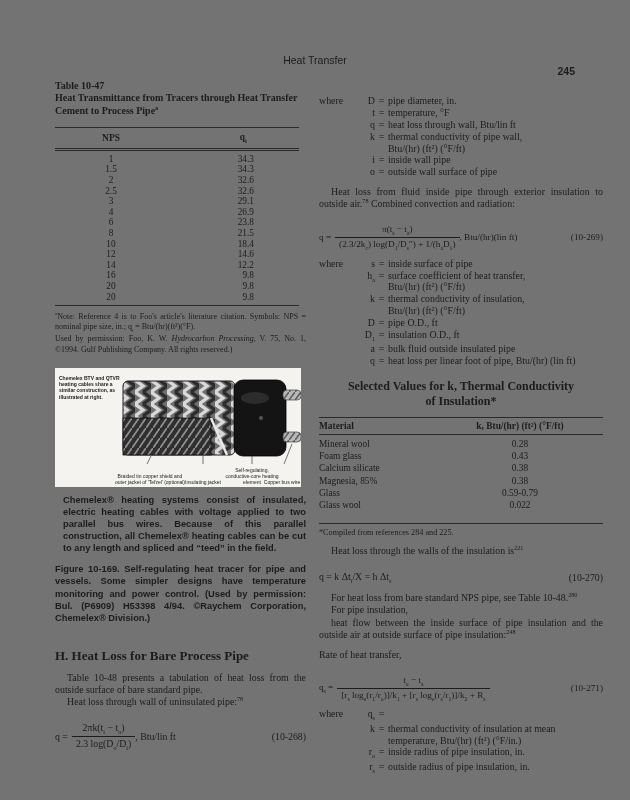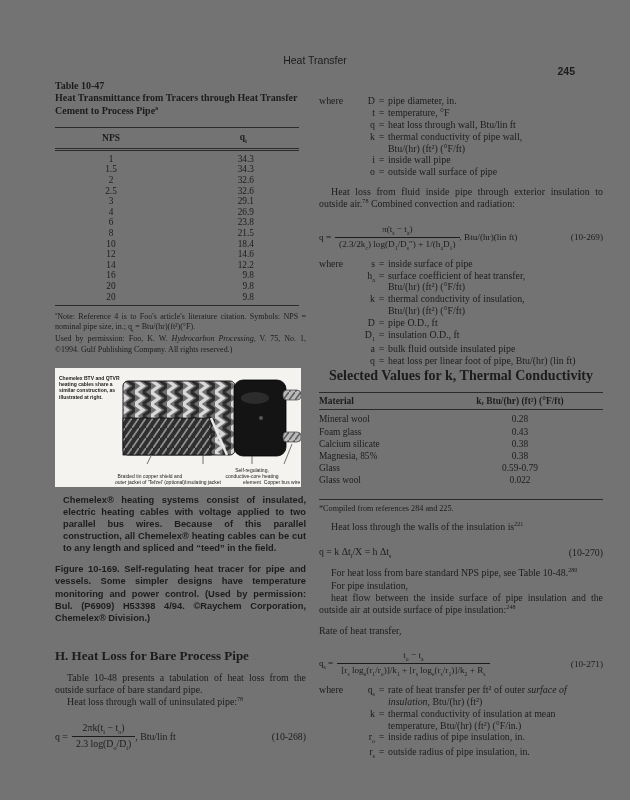--- a/index.html
+++ b/index.html
@@ -61,21 +61,21 @@
   .eq .eqnum { margin-left:auto; padding-left:6px; white-space:nowrap; }
   .eq-tight { font-size:9.2px; }
 
   .where { font-size:9.9px; line-height:1.2; margin-top:7px; }
   .where-row { display:flex; }
   .w-label { width:32px; flex:none; }
   .w-sym { width:24px; flex:none; text-align:right; white-space:nowrap; }
   .w-eq { width:13px; flex:none; text-align:center; }
   .w-def { flex:1; }
 
-  .ins-head { text-align:center; font-weight:bold; font-size:14px; line-height:1.25; }
+  .ins-head { text-align:center; font-weight:bold; font-size:12px; line-height:1.25; margin-top:12px; }
   table.tins { width:100%; border-collapse:collapse; font-size:9.4px; margin-top:8px; border-bottom:1.2px solid #2a2a2a; }
   .tins th { border-top:1.2px solid #2a2a2a; border-bottom:1.2px solid #2a2a2a; padding:3px 0; font-size:9.4px; }
   .tins th.h-mat { text-align:left; }
   .tins td { padding:0; line-height:12.2px; }
   .tins td.mat { text-align:left; width:118px; }
   .tins td.kv { text-align:center; }
   .tins th.h-k { text-align:center; }
   .tins tbody tr:first-child td { padding-top:3px; }
   .tins tbody tr:last-child td { padding-bottom:12px; }
   .fn-right { font-size:8.2px; margin-top:4px; }
@@ -317,20 +317,21 @@
       <div class="where-row">
           <span class="w-label"></span>
           <span class="w-sym">q</span>
           <span class="w-eq">=</span>
           <span class="w-def">heat loss per linear foot of pipe, Btu/(hr) (lin ft)</span>
         </div>
     </div>
 
     <div class="ins-head">
       <div>Selected Values for k, Thermal Conductivity</div>
+      <div>of Insulation*</div>
     </div>
 
     <table class="tins">
       <thead>
         <tr>
           <th class="h-mat">Material</th>
           <th class="h-k">k, Btu/(hr) (ft²) (°F/ft)</th>
         </tr>
       </thead>
       <tbody>
@@ -381,21 +382,20 @@
         <span class="den">[r<sub>s</sub> log<sub>e</sub>(r<sub>1</sub>/r<sub>o</sub>)]/k<sub>1</sub> + [r<sub>s</sub> log<sub>e</sub>(r<sub>s</sub>/r<sub>1</sub>)]/k<sub>2</sub> + R<sub>s</sub></span>
       </span>
       <span class="eqnum">(10-271)</span>
     </div>
 
     <div class="where">
       <div class="where-row">
         <span class="w-label">where</span>
         <span class="w-sym">q<sub>s</sub></span>
           <span class="w-eq">=</span>
-        <span class="w-def">rate of heat transfer per ft² of outer <i>surface of insulation</i>, Btu/(hr) (ft²)</span>
       </div>
       <div class="where-row">
           <span class="w-label"></span>
           <span class="w-sym">k</span>
           <span class="w-eq">=</span>
           <span class="w-def">thermal conductivity of insulation at mean temperature, Btu/(hr) (ft²) (°F/in.)</span>
         </div>
       <div class="where-row">
           <span class="w-label"></span>
           <span class="w-sym">r<sub>o</sub></span>

